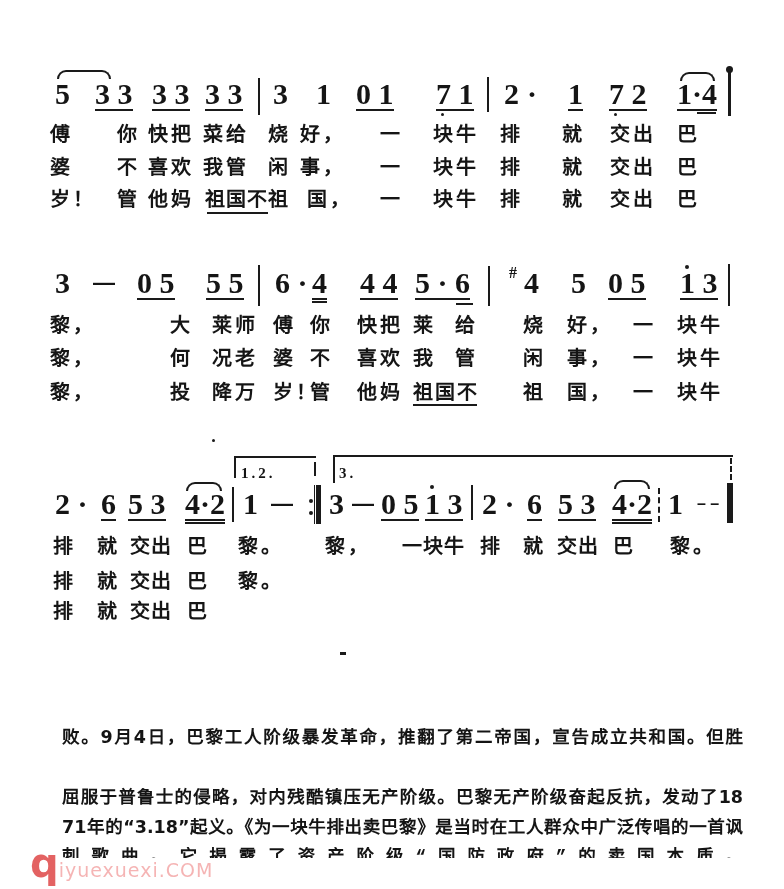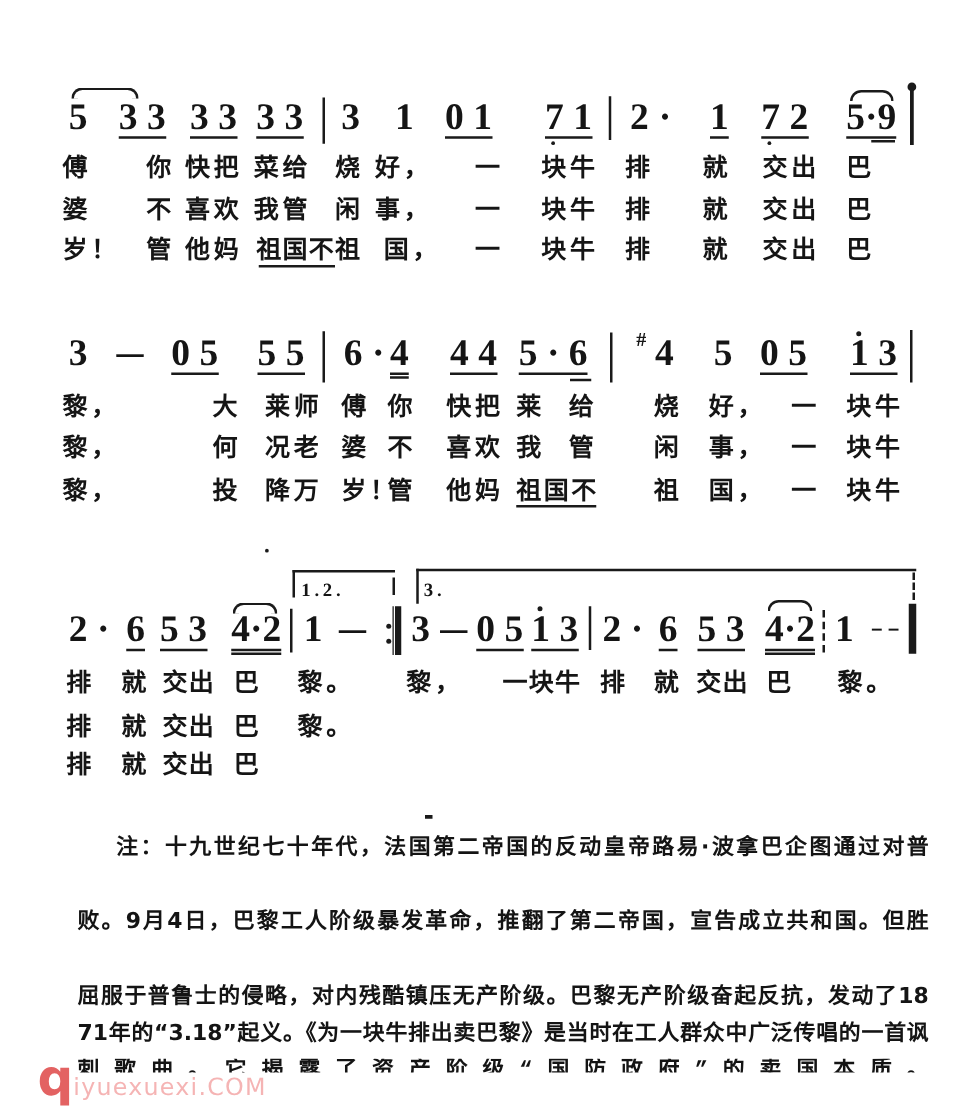--- a/index.html
+++ b/index.html
@@ -50,21 +50,21 @@
   <span class="n u" style="left:356px;top:79px">0 1</span>
   <span class="n u" style="left:436px;top:79px">7 1</span>
   <span class="dot" style="left:441px;top:113px;width:3px;height:3px"></span>
   <span class="bar" style="left:487px;top:77px;height:35px"></span>
   <span class="n" style="left:504px;top:79px">2</span>
   <span class="n" style="left:527px;top:79px">·</span>
   <span class="n u" style="left:568px;top:79px">1</span>
   <span class="n u" style="left:609px;top:79px">7 2</span>
   <span class="dot" style="left:614px;top:113px;width:3px;height:3px"></span>
   <span class="slur" style="left:680px;top:72px;width:31px"></span>
-  <span class="n u" style="left:677px;top:79px">5·9</span>
+  <span class="n u" style="left:677px;top:79px">1·4</span>
   <span class="line" style="left:697px;top:112px;width:19px"></span>
   <span class="bar" style="left:728px;top:70px;height:46px;width:3px"></span>
   <span class="dot" style="left:726px;top:66px;width:7px;height:7px"></span>
 
   <span class="l" style="left:50px;top:124px">傅</span>
   <span class="l" style="left:117px;top:124px">你</span>
   <span class="l" style="left:148px;top:124px">快把</span>
   <span class="l" style="left:203px;top:124px">菜给</span>
   <span class="l" style="left:268px;top:124px">烧</span>
   <span class="l" style="left:300px;top:124px">好，</span>
@@ -221,21 +221,20 @@
 
   <span class="l" style="left:53px;top:601px">排</span>
   <span class="l" style="left:97px;top:601px">就</span>
   <span class="l t1" style="left:130px;top:601px">交出</span>
   <span class="l" style="left:187px;top:601px">巴</span>
 
   <span class="line" style="left:340px;top:652px;width:6px;height:3px"></span>
 </div>
 
 <div class="layer">
-  <div class="note-line first" style="top:668px">注：十九世纪七十年代，法国第二帝国的反动皇帝路易·波拿巴企图通过对普</div>
   <div class="note-line" style="top:727px">败。9月4日，巴黎工人阶级暴发革命，推翻了第二帝国，宣告成立共和国。但胜</div>
   <div class="note-line" style="top:787px">屈服于普鲁士的侵略，对内残酷镇压无产阶级。巴黎无产阶级奋起反抗，发动了18</div>
   <div class="note-line" style="top:817px">71年的“3.18”起义。《为一块牛排出卖巴黎》是当时在工人群众中广泛传唱的一首讽</div>
   <div class="note-line clipped" style="top:847px">刺歌曲。它揭露了资产阶级“国防政府”的卖国本质。</div>
 </div>
 
 <div class="wm">
   <span class="wm-q">q</span><span class="wm-rest">iyuexuexi.COM</span>
 </div>
 

